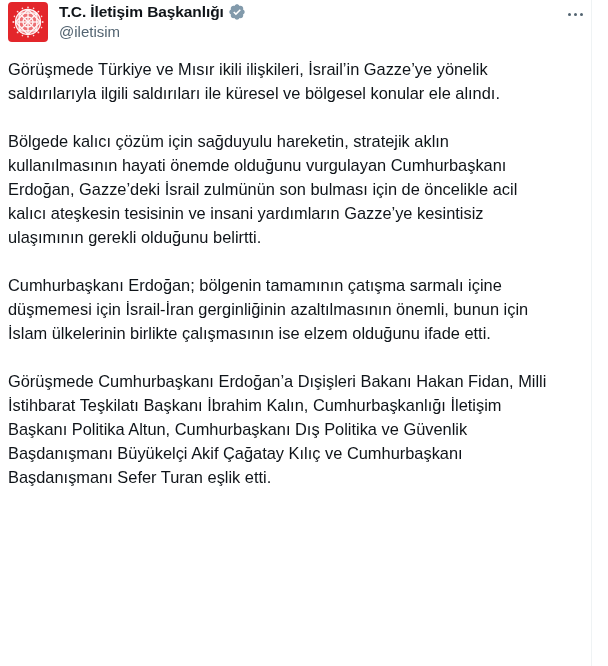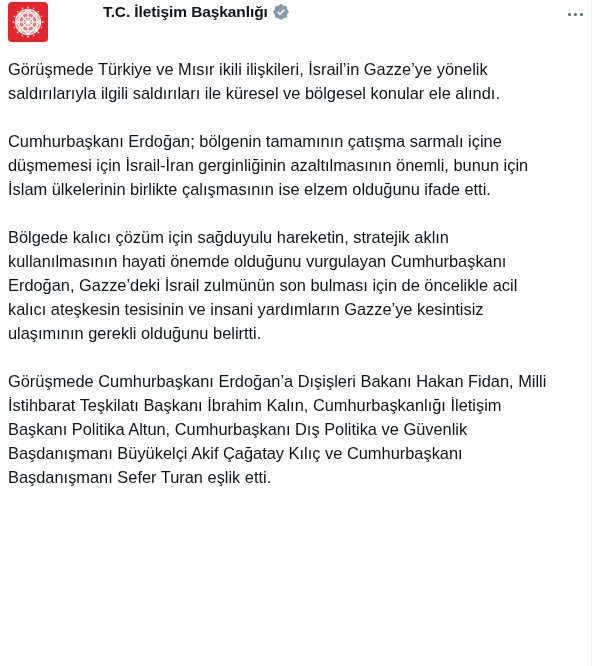--- a/index.html
+++ b/index.html
@@ -57,21 +57,20 @@
       display: flex;
       align-items: center;
       height: 20px;
       margin-top: 0px;
     }
     .display-name {
       font-weight: bold;
       font-size: 15.5px;
       color: #0f1419;
       letter-spacing: -0.1px;
-      margin-left: 44px;
     }
     .verified {
       margin-left: 4px;
       width: 18px;
       height: 18px;
       display: inline-flex;
     }
     .handle {
       font-size: 15px;
       color: #536471;
@@ -154,40 +153,41 @@
     <div class="identity">
       <div class="name-row">
         <span class="display-name">T.C. İletişim Başkanlığı</span>
         <span class="verified">
           <svg width="18" height="18" viewBox="0 0 24 24">
             <path fill="#829aab" d="M22.25 12c0-1.43-.88-2.67-2.19-3.34.46-1.39.2-2.9-.81-3.91s-2.52-1.27-3.91-.81c-.66-1.31-1.91-2.19-3.34-2.19s-2.67.88-3.33 2.19c-1.4-.46-2.91-.2-3.92.81s-1.26 2.52-.8 3.91C2.63 9.33 1.75 10.57 1.75 12s.88 2.67 2.19 3.34c-.46 1.39-.21 2.9.8 3.91s2.52 1.26 3.91.81c.67 1.31 1.91 2.19 3.34 2.19s2.68-.88 3.34-2.19c1.39.45 2.9.2 3.91-.81s1.27-2.52.81-3.91c1.31-.67 2.19-1.91 2.19-3.34z"></path>
             <path fill="#ffffff" d="M10.54 16.2l-3.6-3.6 1.41-1.42 2.19 2.19 5.17-5.17 1.41 1.42z"></path>
           </svg>
         </span>
       </div>
+      <span class="handle">@iletisim</span>
     </div>
   </div>
 
   <div class="more-button">
     <span class="dot"></span>
     <span class="dot"></span>
     <span class="dot"></span>
   </div>
 
   <div class="body-text">
     <p class="paragraph">Görüşmede Türkiye ve Mısır ikili ilişkileri, İsrail’in Gazze’ye yönelik
 saldırılarıyla ilgili saldırıları ile küresel ve bölgesel konular ele alındı.</p>
-    <p class="paragraph">Cumhurbaşkanı Erdoğan; bölgenin tamamının çatışma sarmalı içine
-düşmemesi için İsrail-İran gerginliğinin azaltılmasının önemli, bunun için
-İslam ülkelerinin birlikte çalışmasının ise elzem olduğunu ifade etti.</p>
     <p class="paragraph">Bölgede kalıcı çözüm için sağduyulu hareketin, stratejik aklın
 kullanılmasının hayati önemde olduğunu vurgulayan Cumhurbaşkanı
 Erdoğan, Gazze’deki İsrail zulmünün son bulması için de öncelikle acil
 kalıcı ateşkesin tesisinin ve insani yardımların Gazze’ye kesintisiz
 ulaşımının gerekli olduğunu belirtti.</p>
+    <p class="paragraph">Cumhurbaşkanı Erdoğan; bölgenin tamamının çatışma sarmalı içine
+düşmemesi için İsrail-İran gerginliğinin azaltılmasının önemli, bunun için
+İslam ülkelerinin birlikte çalışmasının ise elzem olduğunu ifade etti.</p>
     <p class="paragraph">Görüşmede Cumhurbaşkanı Erdoğan’a Dışişleri Bakanı Hakan Fidan, Milli
 İstihbarat Teşkilatı Başkanı İbrahim Kalın, Cumhurbaşkanlığı İletişim
 Başkanı Politika Altun, Cumhurbaşkanı Dış Politika ve Güvenlik
 Başdanışmanı Büyükelçi Akif Çağatay Kılıç ve Cumhurbaşkanı
 Başdanışmanı Sefer Turan eşlik etti.</p>
   </div>
 
 </article>
 
 </body></html>

